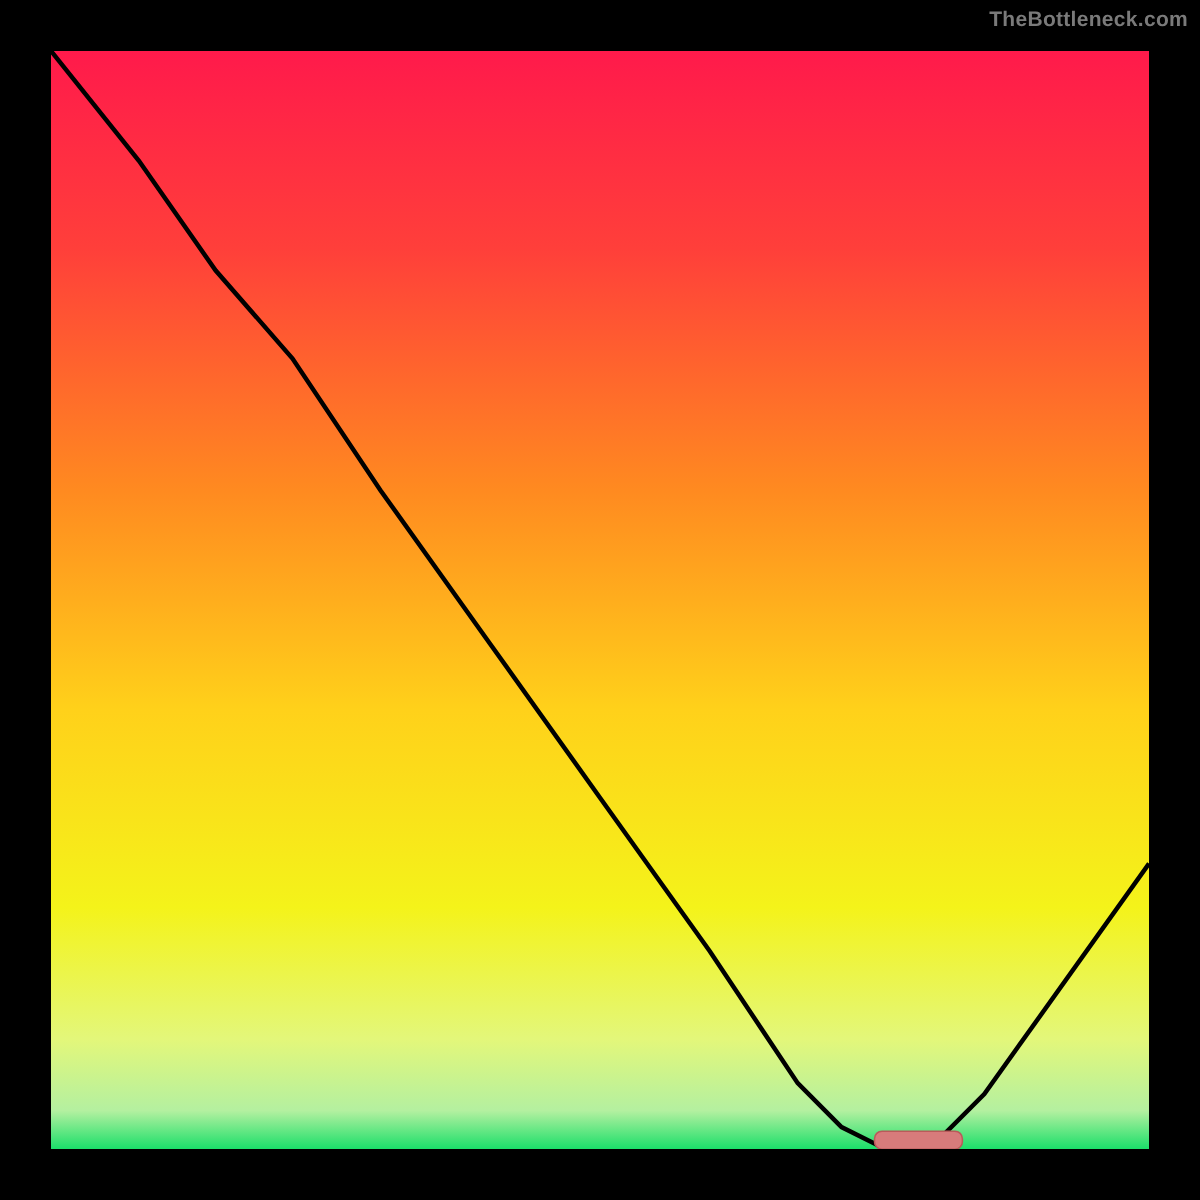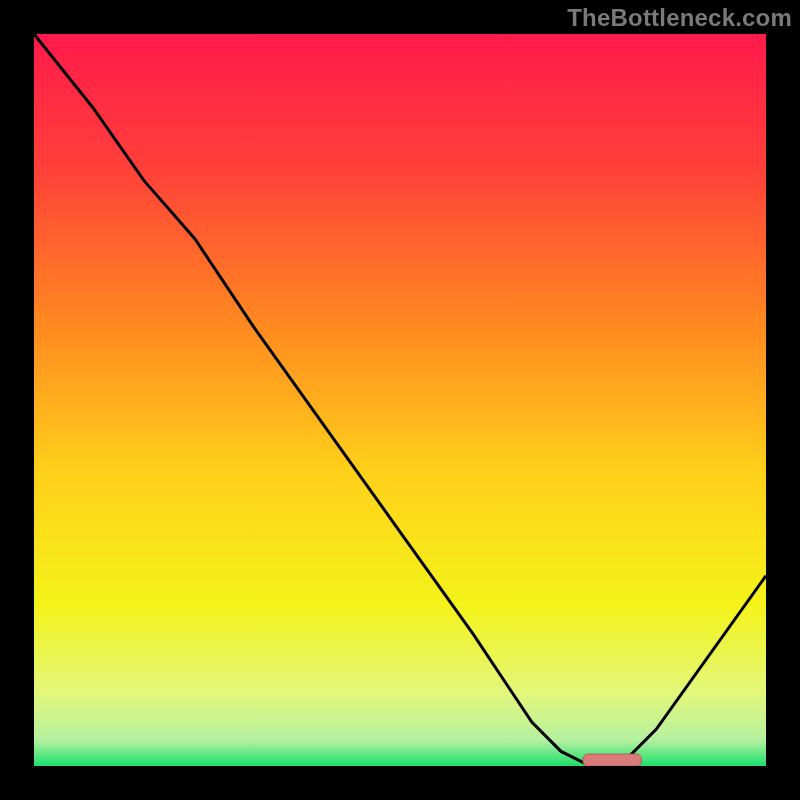--- a/index.html
+++ b/index.html
@@ -9,21 +9,21 @@
     height: 800px;
     background: #000;
     overflow: hidden;
   }
   .watermark {
     position: absolute;
     top: 4px;
     right: 8px;
     color: #7a7a7a;
     font-family: Arial, Helvetica, sans-serif;
-    font-size: 24px;
+    font-size: 14px;
     font-weight: 600;
     letter-spacing: 0.2px;
     z-index: 10;
   }
   .frame {
     position: absolute;
     left: 34px;
     top: 34px;
     width: 732px;
     height: 732px;

